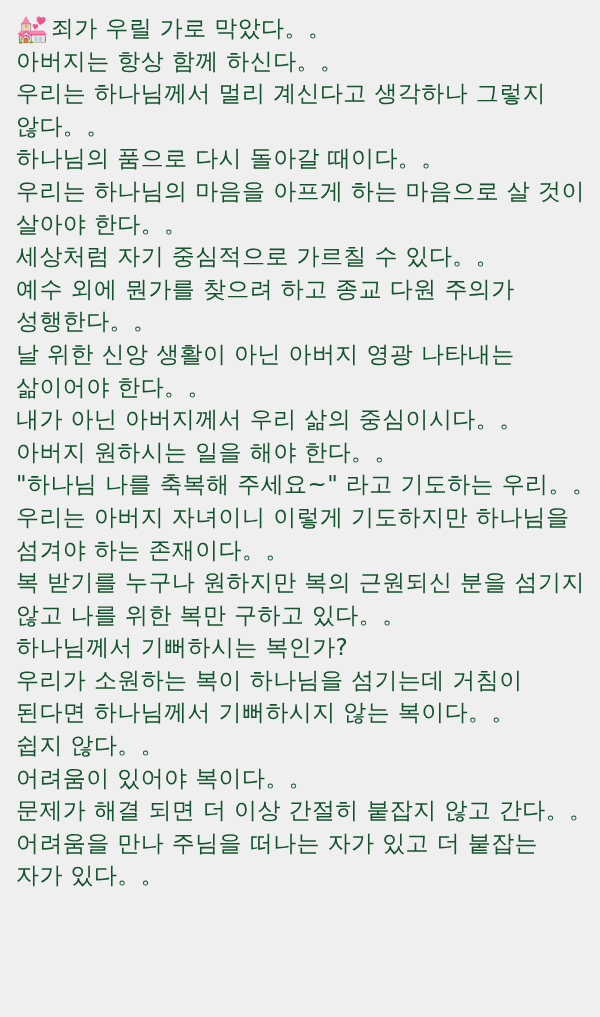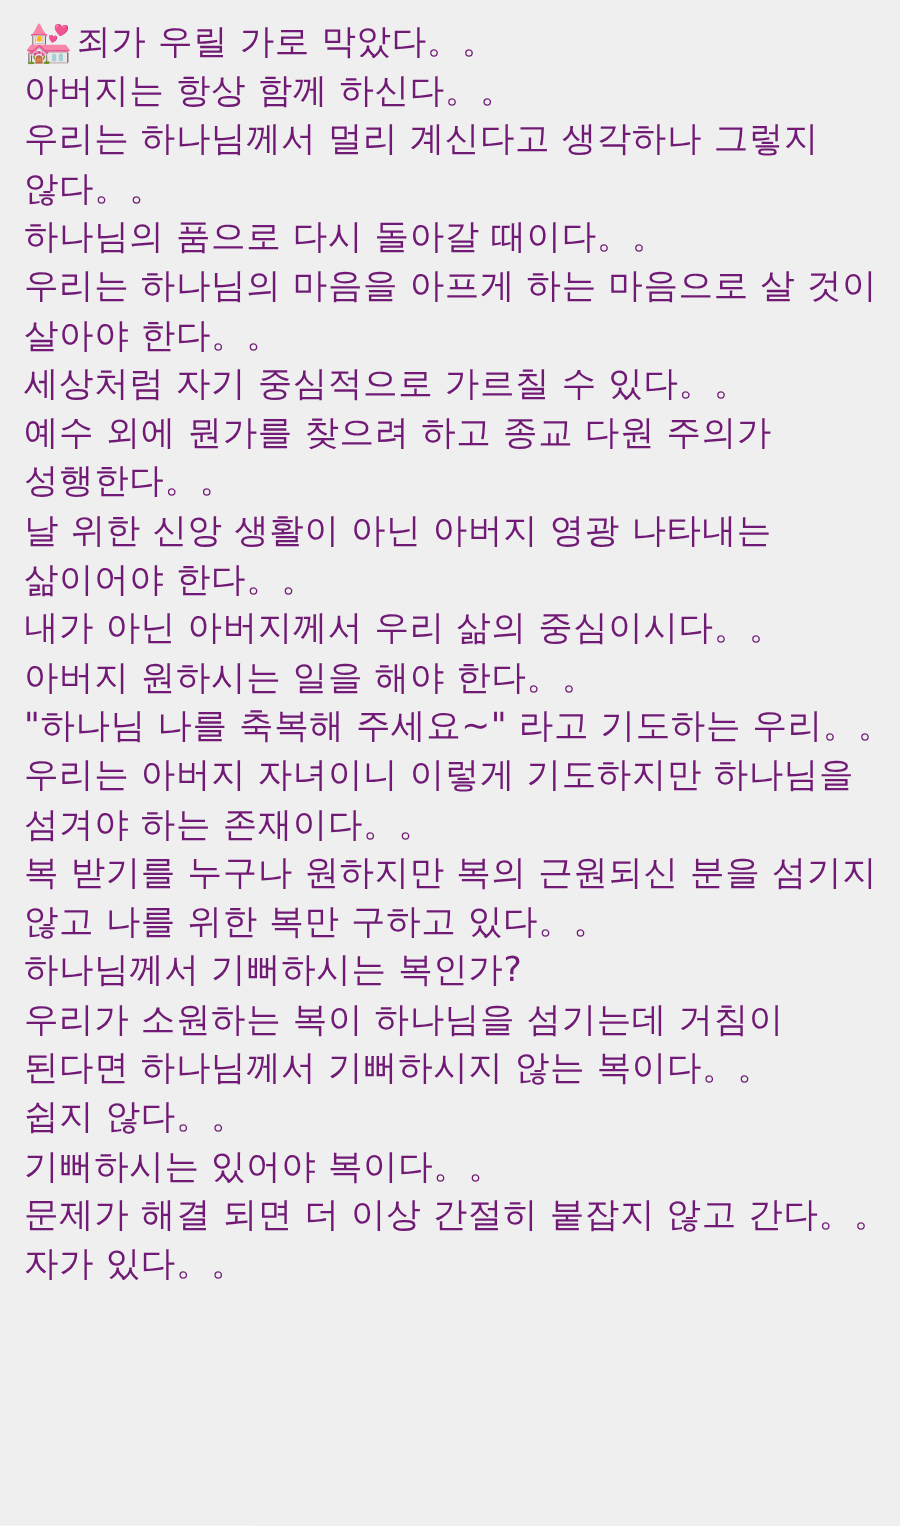--- a/index.html
+++ b/index.html
@@ -6,21 +6,21 @@
     margin: 0;
     padding: 0;
   }
   .page {
     position: relative;
     width: 600px;
     height: 1017px;
     background: #efefef;
     overflow: hidden;
     font-family: "DejaVu Sans", sans-serif;
-    color: #701a75;
+    color: #14532d;
   }
   .doc {
     padding: 12px 14px 0 16px;
     font-size: 23px;
     line-height: 32.6px;
     letter-spacing: 0.4px;
     font-weight: 500;
   }
   .line {
     white-space: nowrap;
@@ -53,17 +53,18 @@
     <div class="line">아버지 원하시는 일을 해야 한다。。</div>
     <div class="line">"하나님 나를 축복해 주세요~" 라고 기도하는 우리。。</div>
     <div class="line">우리는 아버지 자녀이니 이렇게 기도하지만 하나님을</div>
     <div class="line">섬겨야 하는 존재이다。。</div>
     <div class="line">복 받기를 누구나 원하지만 복의 근원되신 분을 섬기지</div>
     <div class="line">않고 나를 위한 복만 구하고 있다。。</div>
     <div class="line">하나님께서 기뻐하시는 복인가?</div>
     <div class="line">우리가 소원하는 복이 하나님을 섬기는데 거침이</div>
     <div class="line">된다면 하나님께서 기뻐하시지 않는 복이다。。</div>
     <div class="line">쉽지 않다。。</div>
-    <div class="line">기뻐하시는 있어야 복이다。。</div>
+    <div class="line">어려움이 있어야 복이다。。</div>
     <div class="line">문제가 해결 되면 더 이상 간절히 붙잡지 않고 간다。。</div>
+    <div class="line">어려움을 만나 주님을 떠나는 자가 있고 더 붙잡는</div>
     <div class="line">자가 있다。。</div>
   </div>
 </div>
 
 </body></html>

